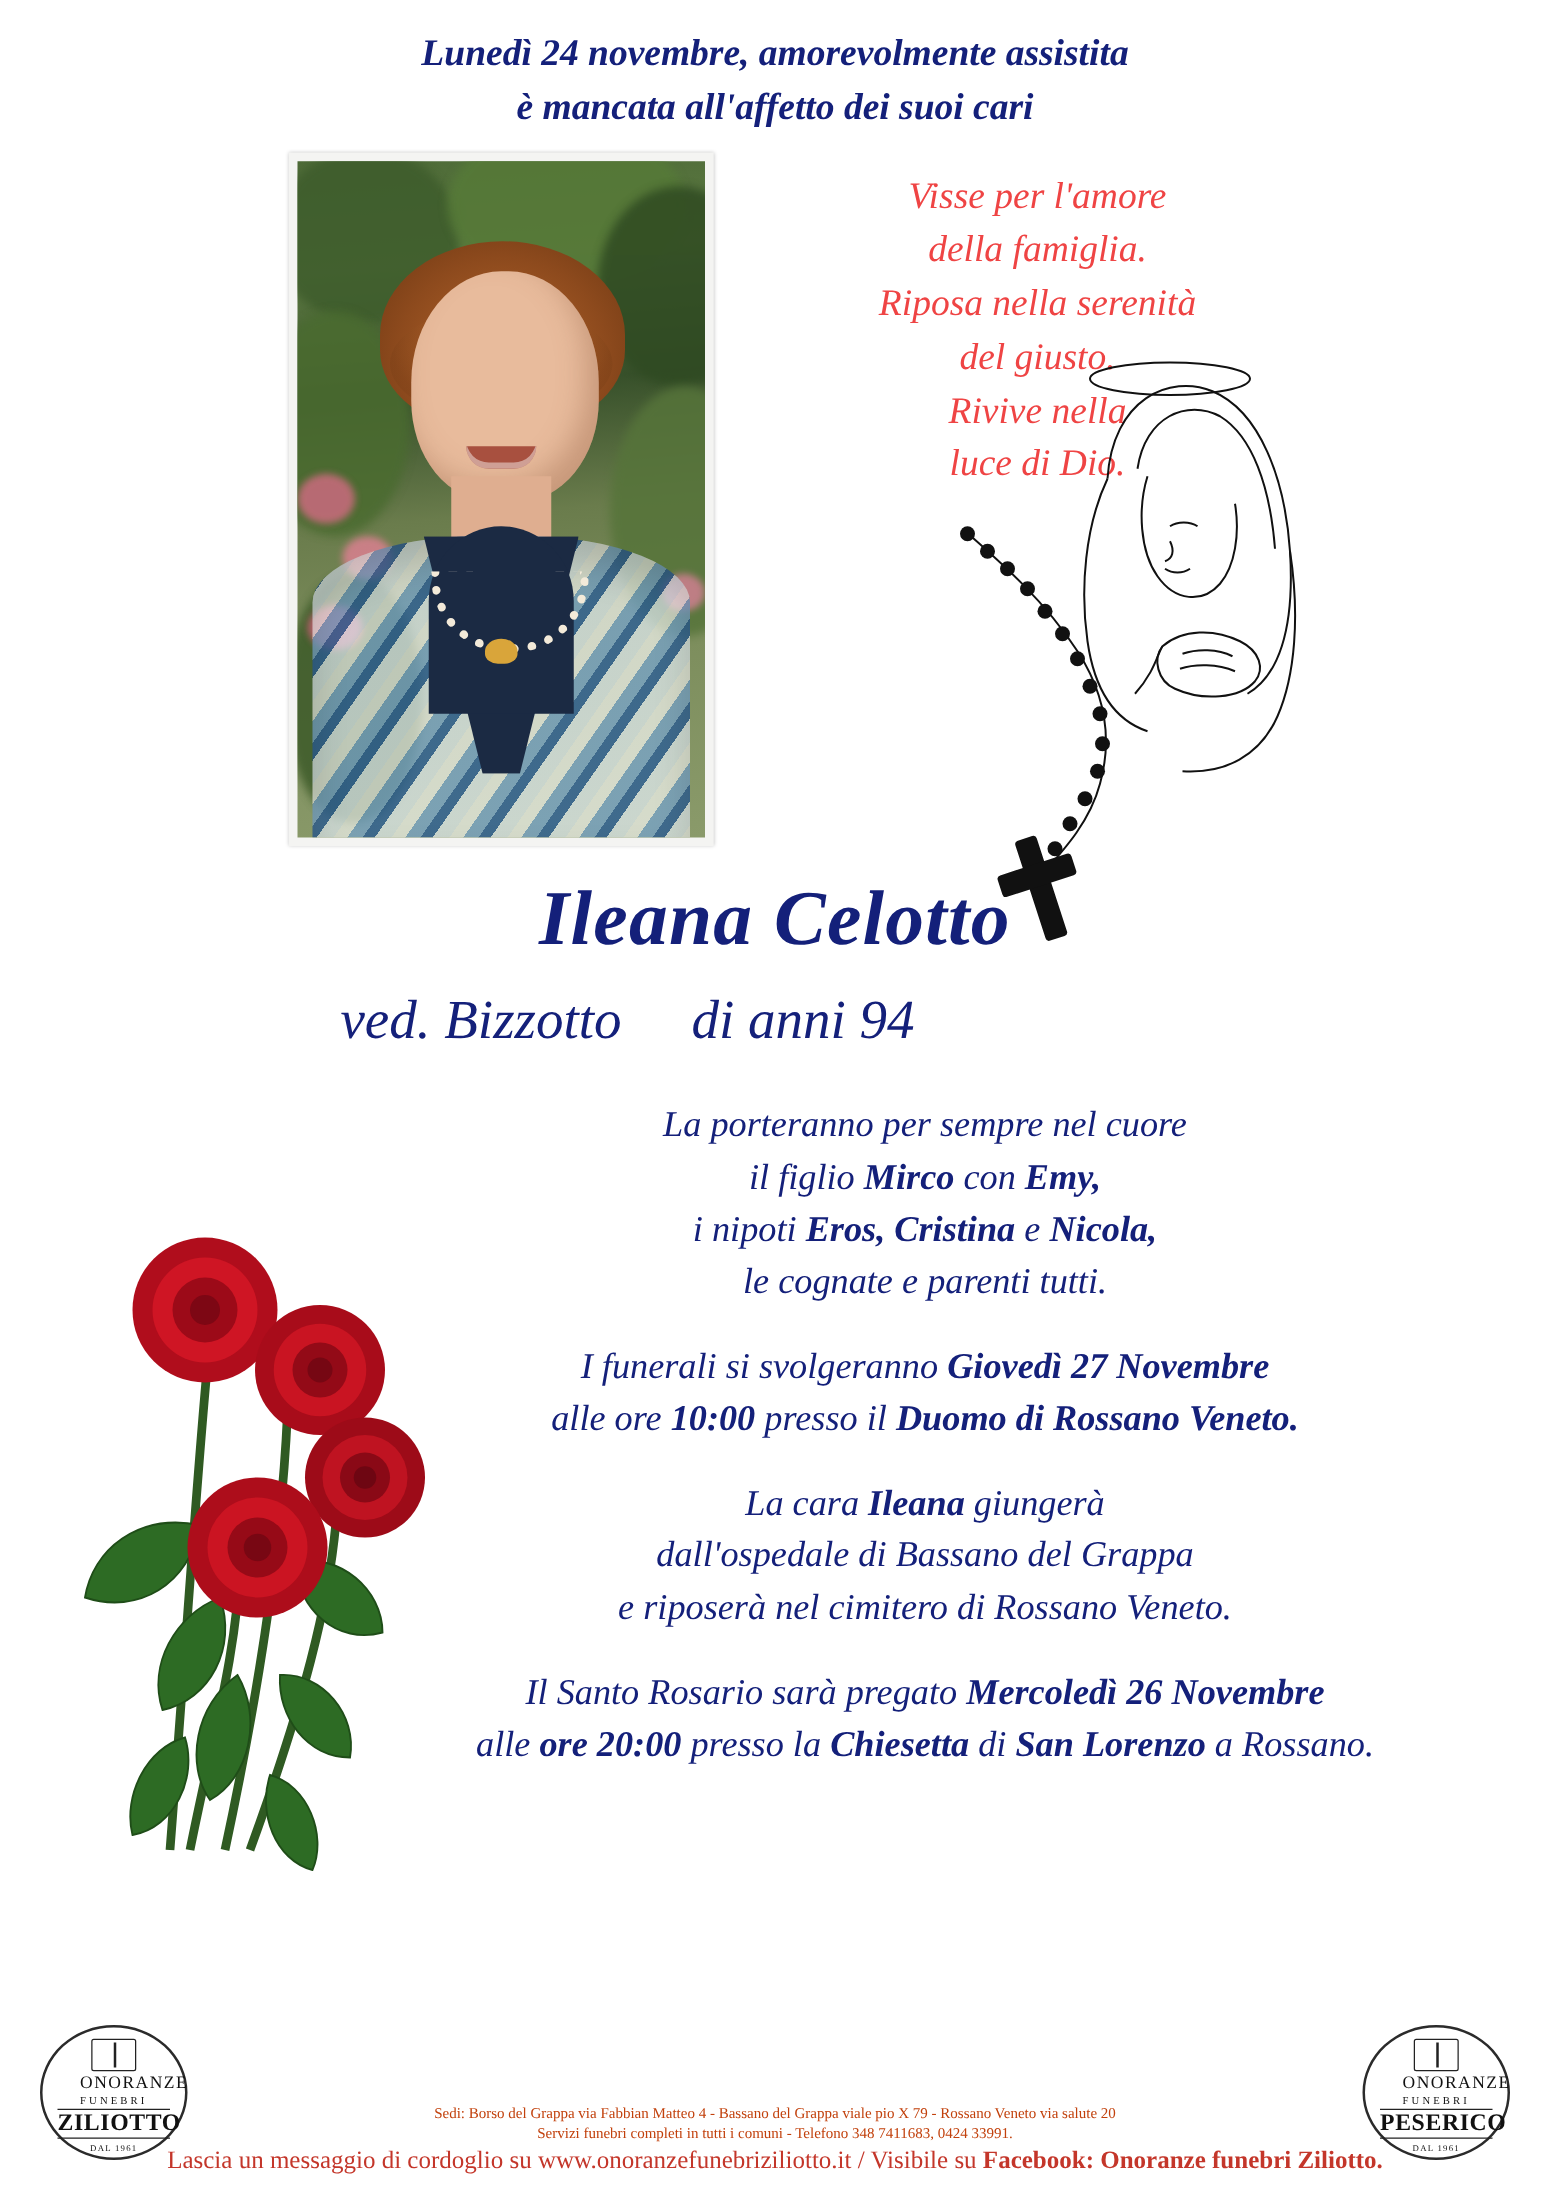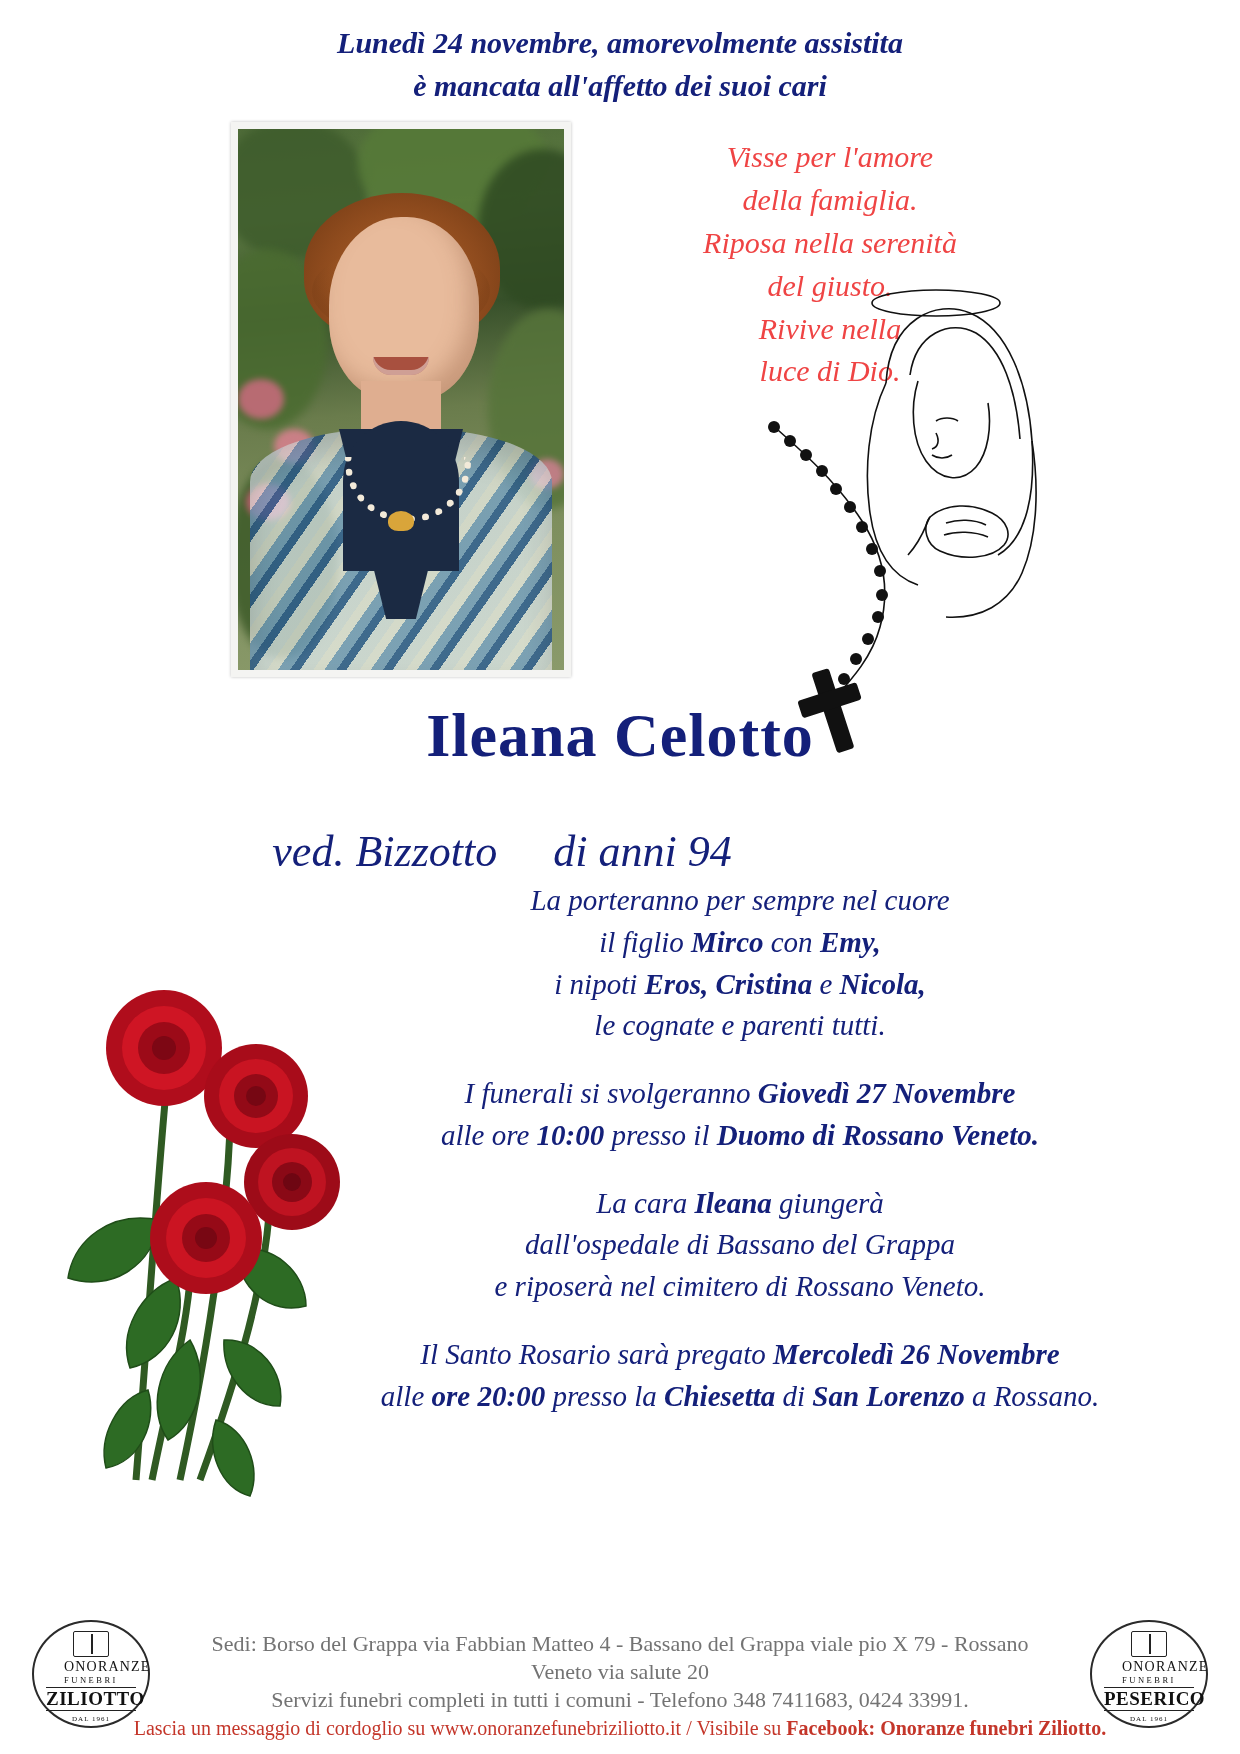--- a/index.html
+++ b/index.html
@@ -188,35 +188,35 @@
     height: 500px;
   }
 
   
   .name {
     position: absolute;
     top: 700px;
     left: 0;
     width: 1240px;
     text-align: center;
+    font-style: italic;
     font-weight: bold;
     font-size: 62px;
     letter-spacing: 1px;
     color: #14207a;
   }
   .subname {
     position: absolute;
     top: 790px;
     left: 0;
     width: 1004px;
     text-align: center;
     font-style: italic;
     font-size: 44px;
     color: #14207a;
-    margin-top: 36px;
   }
   .subname span.gap { display: inline-block; width: 56px; }
 
   
   .body-block {
     position: absolute;
     left: 340px;
     top: 880px;
     width: 800px;
     text-align: center;
@@ -239,23 +239,23 @@
 
   
   .footer {
     position: absolute;
     left: 0;
     bottom: 14px;
     width: 1240px;
     text-align: center;
   }
   .footer-lines {
-    font-size: 22px;
+    font-size: 12px;
     line-height: 1.28;
-    color: #737373;
+    color: #c2410c;
     font-family: "Liberation Serif", serif;
     padding: 0 180px;
   }
   .footer-link {
     margin-top: 3px;
     font-size: 20px;
     color: #c4362a;
   }
   .footer-link b { color: #c4362a; }
 

